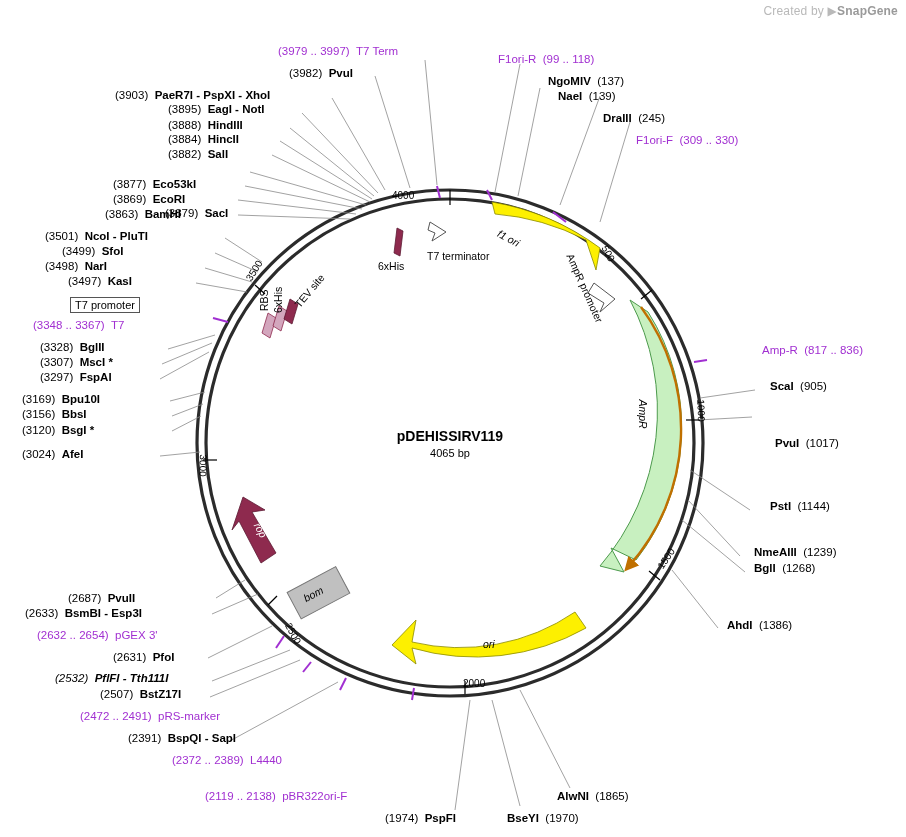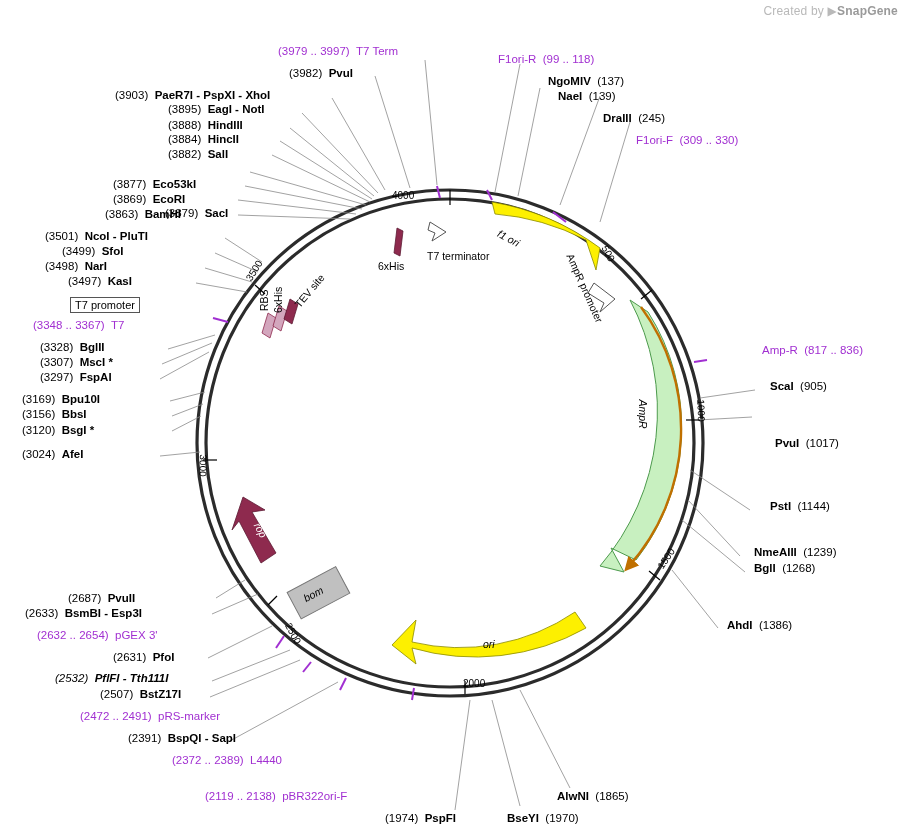--- a/index.html
+++ b/index.html
@@ -141,20 +141,22 @@
       <path d="M630 122 L600 222"></path>
       <path d="M755 390 L700 398"></path>
       <path d="M752 417 L698 420"></path>
       <path d="M750 510 L690 470"></path>
       <path d="M740 556 L688 500"></path>
       <path d="M745 572 L682 520"></path>
       <path d="M718 628 L672 570"></path>
     </g>
   </svg>
 
+  <div class="ctr-name" style="left:300px;top:428px;">pDEHISSIRV119</div>
+  <div class="ctr-bp" style="left:300px;top:447px;">4065 bp</div>
 
   <div class="tick" style="left:392px;top:190px;">4000</div>
   <div class="tick" style="left:600px;top:248px;transform:rotate(62deg);">500</div>
   <div class="tick" style="left:690px;top:405px;transform:rotate(88deg);">1000</div>
   <div class="tick" style="left:655px;top:553px;transform:rotate(-56deg);">1500</div>
   <div class="tick" style="left:463px;top:678px;">2000</div>
   <div class="tick" style="left:282px;top:628px;transform:rotate(62deg);">2500</div>
   <div class="tick" style="left:192px;top:460px;transform:rotate(92deg);">3000</div>
   <div class="tick" style="left:243px;top:265px;transform:rotate(-58deg);">3500</div>
 

